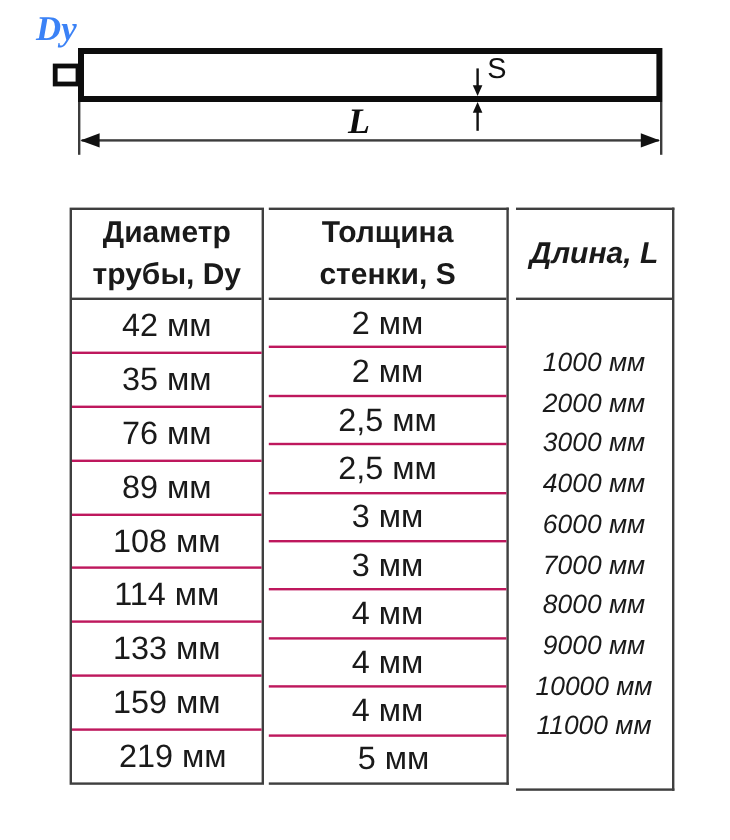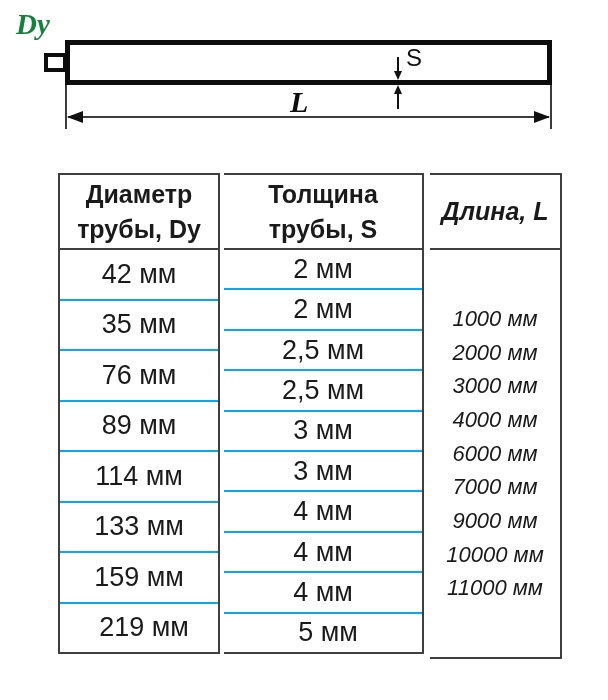--- a/index.html
+++ b/index.html
@@ -2,21 +2,21 @@
 <html><head>
 <meta charset="utf-8">
 <style>
   * { margin:0; padding:0; box-sizing:border-box; }
   html,body { width:608px; height:700px; background:#ffffff; }
   body { position:relative; font-family:"Liberation Sans", sans-serif; color:#1a1a1a; overflow:hidden; }
 
   
   #diagram { position:absolute; left:0; top:0; width:608px; height:165px; }
   #diagram > div { position:absolute; }
-  .dy-label { left:16px; top:8px; font:italic bold 29px "Liberation Serif", serif; color:#15803d; }
+  .dy-label { left:30px; top:8px; font:italic bold 29px "Liberation Serif", serif; color:#3b82f6; }
   .pipe-body { left:65px; top:40px; width:487px; height:45px; border:5px solid #0d0d0d; background:#fff; }
   .pipe-stub { left:44px; top:53px; width:23px; height:19px; border:4px solid #0d0d0d; background:#fff; }
   .s-line { width:2px; background:#111; }
   .s-line-upper { left:397px; top:57px; height:15px; }
   .s-line-lower { left:397px; top:93px; height:16px; }
   .arrow-v { width:0; height:0; border-left:4px solid transparent; border-right:4px solid transparent; }
   .s-arrow-down { left:394px; top:71px; border-top:9px solid #111; }
   .s-arrow-up { left:394px; top:85px; border-bottom:9px solid #111; }
   .s-label { left:406px; top:44px; font-size:24px; color:#111; }
   .ext-line { width:2px; top:85px; height:44px; background:#3c3c3c; }
@@ -30,21 +30,21 @@
 
   
   #spec-table { position:absolute; left:58px; top:173px; width:504px; height:486px; }
   .col { position:absolute; top:0; border:2px solid #3f3f3f; background:#fff; display:flex; flex-direction:column; }
   .col1 { left:0; width:162px; height:481px; }
   .col2 { left:166px; width:200px; height:481px; border-left:none; }
   .col3 { left:372px; width:132px; height:486px; border-left:none;font-style:italic; }
   .header-cell { height:75px; flex:none; border-bottom:2px solid #3f3f3f;
                  display:flex; flex-direction:column; justify-content:center; align-items:center;
                  font-weight:bold; font-size:25px; line-height:35px; }
-  .row-cell { flex:1; border-bottom:2px solid #0ea5e9;
+  .row-cell { flex:1; border-bottom:2px solid #be185d;
               display:flex; align-items:center; justify-content:center; font-size:27px; }
   .row-cell:last-child { border-bottom:none;margin-left:10px; }
   .len-cell { flex:1; display:flex; flex-direction:column; justify-content:center; align-items:center; }
   .len-line { height:33.7px; line-height:33.7px; font-size:22px; }
 </style>
 </head>
 <body>
 
 <div id="diagram">
   <div class="dy-label">Dy</div>
@@ -69,30 +69,31 @@
 
   <div class="col col1">
     <div class="header-cell">
       <span>Диаметр</span>
       <span>трубы, Dy</span>
     </div>
     <div class="row-cell">42 мм</div>
     <div class="row-cell">35 мм</div>
     <div class="row-cell">76 мм</div>
     <div class="row-cell">89 мм</div>
+    <div class="row-cell">108 мм</div>
     <div class="row-cell">114 мм</div>
     <div class="row-cell">133 мм</div>
     <div class="row-cell">159 мм</div>
     <div class="row-cell">219 мм</div>
   </div>
 
   <div class="col col2">
     <div class="header-cell">
       <span>Толщина</span>
-      <span>трубы, S</span>
+      <span>стенки, S</span>
     </div>
     <div class="row-cell">2 мм</div>
     <div class="row-cell">2 мм</div>
     <div class="row-cell">2,5 мм</div>
     <div class="row-cell">2,5 мм</div>
     <div class="row-cell">3 мм</div>
     <div class="row-cell">3 мм</div>
     <div class="row-cell">4 мм</div>
     <div class="row-cell">4 мм</div>
     <div class="row-cell">4 мм</div>
@@ -103,19 +104,20 @@
     <div class="header-cell">
       <span>Длина, L</span>
     </div>
     <div class="len-cell">
       <div class="len-line">1000 мм</div>
       <div class="len-line">2000 мм</div>
       <div class="len-line">3000 мм</div>
       <div class="len-line">4000 мм</div>
       <div class="len-line">6000 мм</div>
       <div class="len-line">7000 мм</div>
+      <div class="len-line">8000 мм</div>
       <div class="len-line">9000 мм</div>
       <div class="len-line">10000 мм</div>
       <div class="len-line">11000 мм</div>
     </div>
   </div>
 
 </div>
 
 </body></html>

